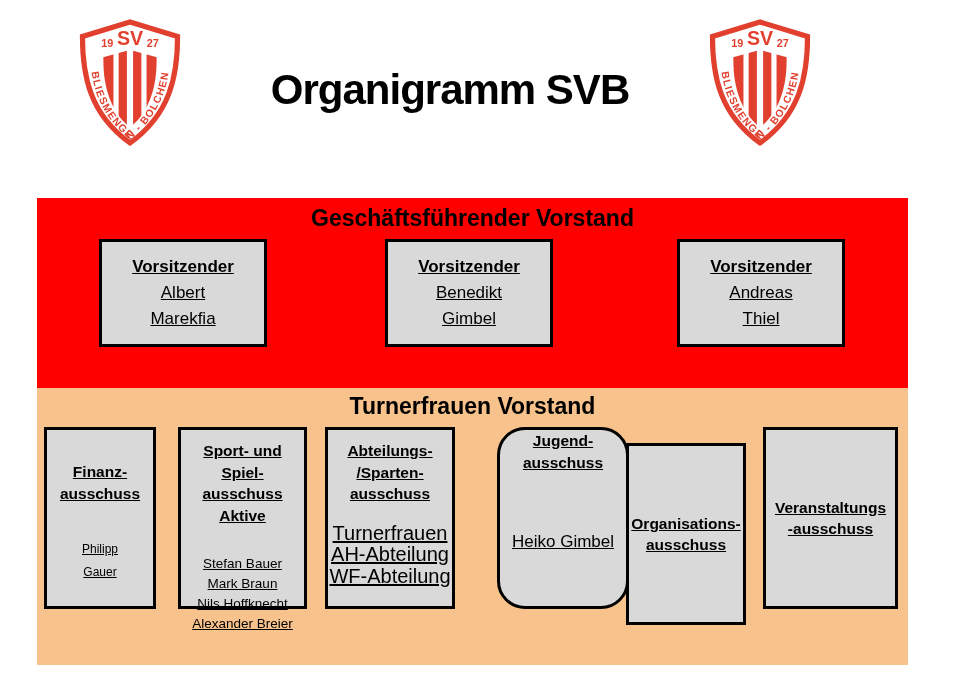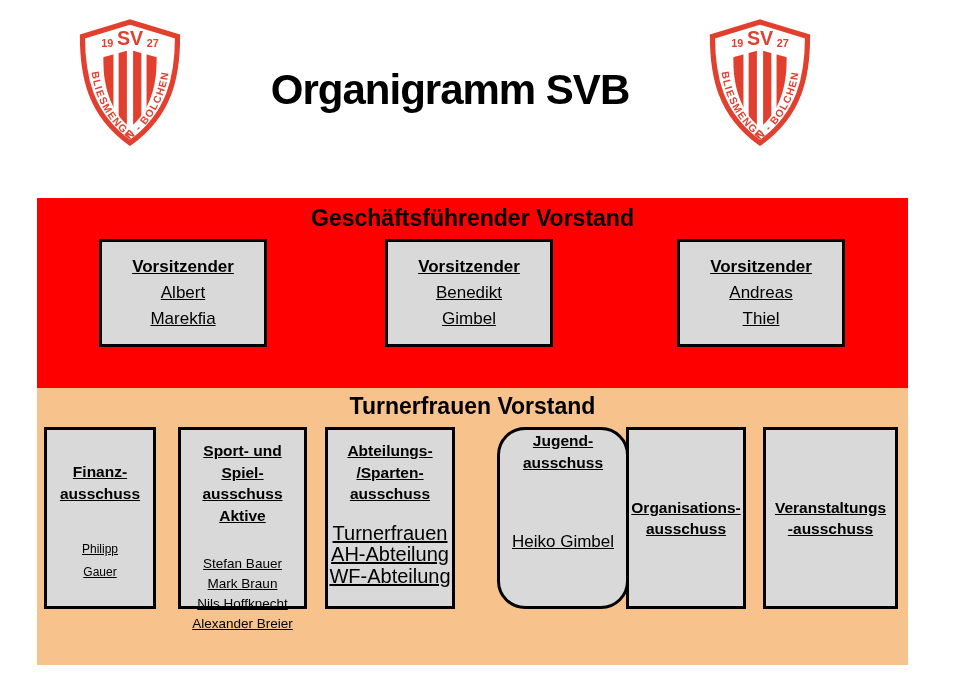--- a/index.html
+++ b/index.html
@@ -40,21 +40,21 @@
   .ext-box .box-title{font-size:15.5px;font-weight:bold;line-height:21.5px;}
   .ext-box .box-members{line-height:21.5px;}
   .ext-1{left:7px;width:112px;padding-top:31px;}
   .ext-1 .box-members{font-size:12px;margin-top:24px;line-height:23px;}
   .ext-2{left:141px;width:129px;padding-top:10px;}
   .ext-2 .box-members{font-size:13.5px;margin-top:18px;line-height:20px;}
   .ext-3{left:288px;width:130px;padding-top:10px;}
   .ext-3 .box-members{font-size:20px;margin-top:8px;line-height:21.5px;}
   .ext-4{left:460px;width:132px;border-radius:28px;}
   .ext-4 .box-members{font-size:17px;margin-top:48px;}
-  .ext-5{left:589px;width:120px;justify-content:center;padding-top:0;}
+  .ext-5{left:589px;width:120px;justify-content:center;padding-top:0;margin-top:16px;}
   .ext-6{left:726px;width:135px;justify-content:center;padding-top:0;}
   
   .crest text{font-family:"Liberation Sans", sans-serif;font-weight:bold;fill:#E2402F;}
 </style>
 </head>
 <body>
 
 <div class="page">
 
   <svg class="crest left" viewBox="0 0 120 126">

